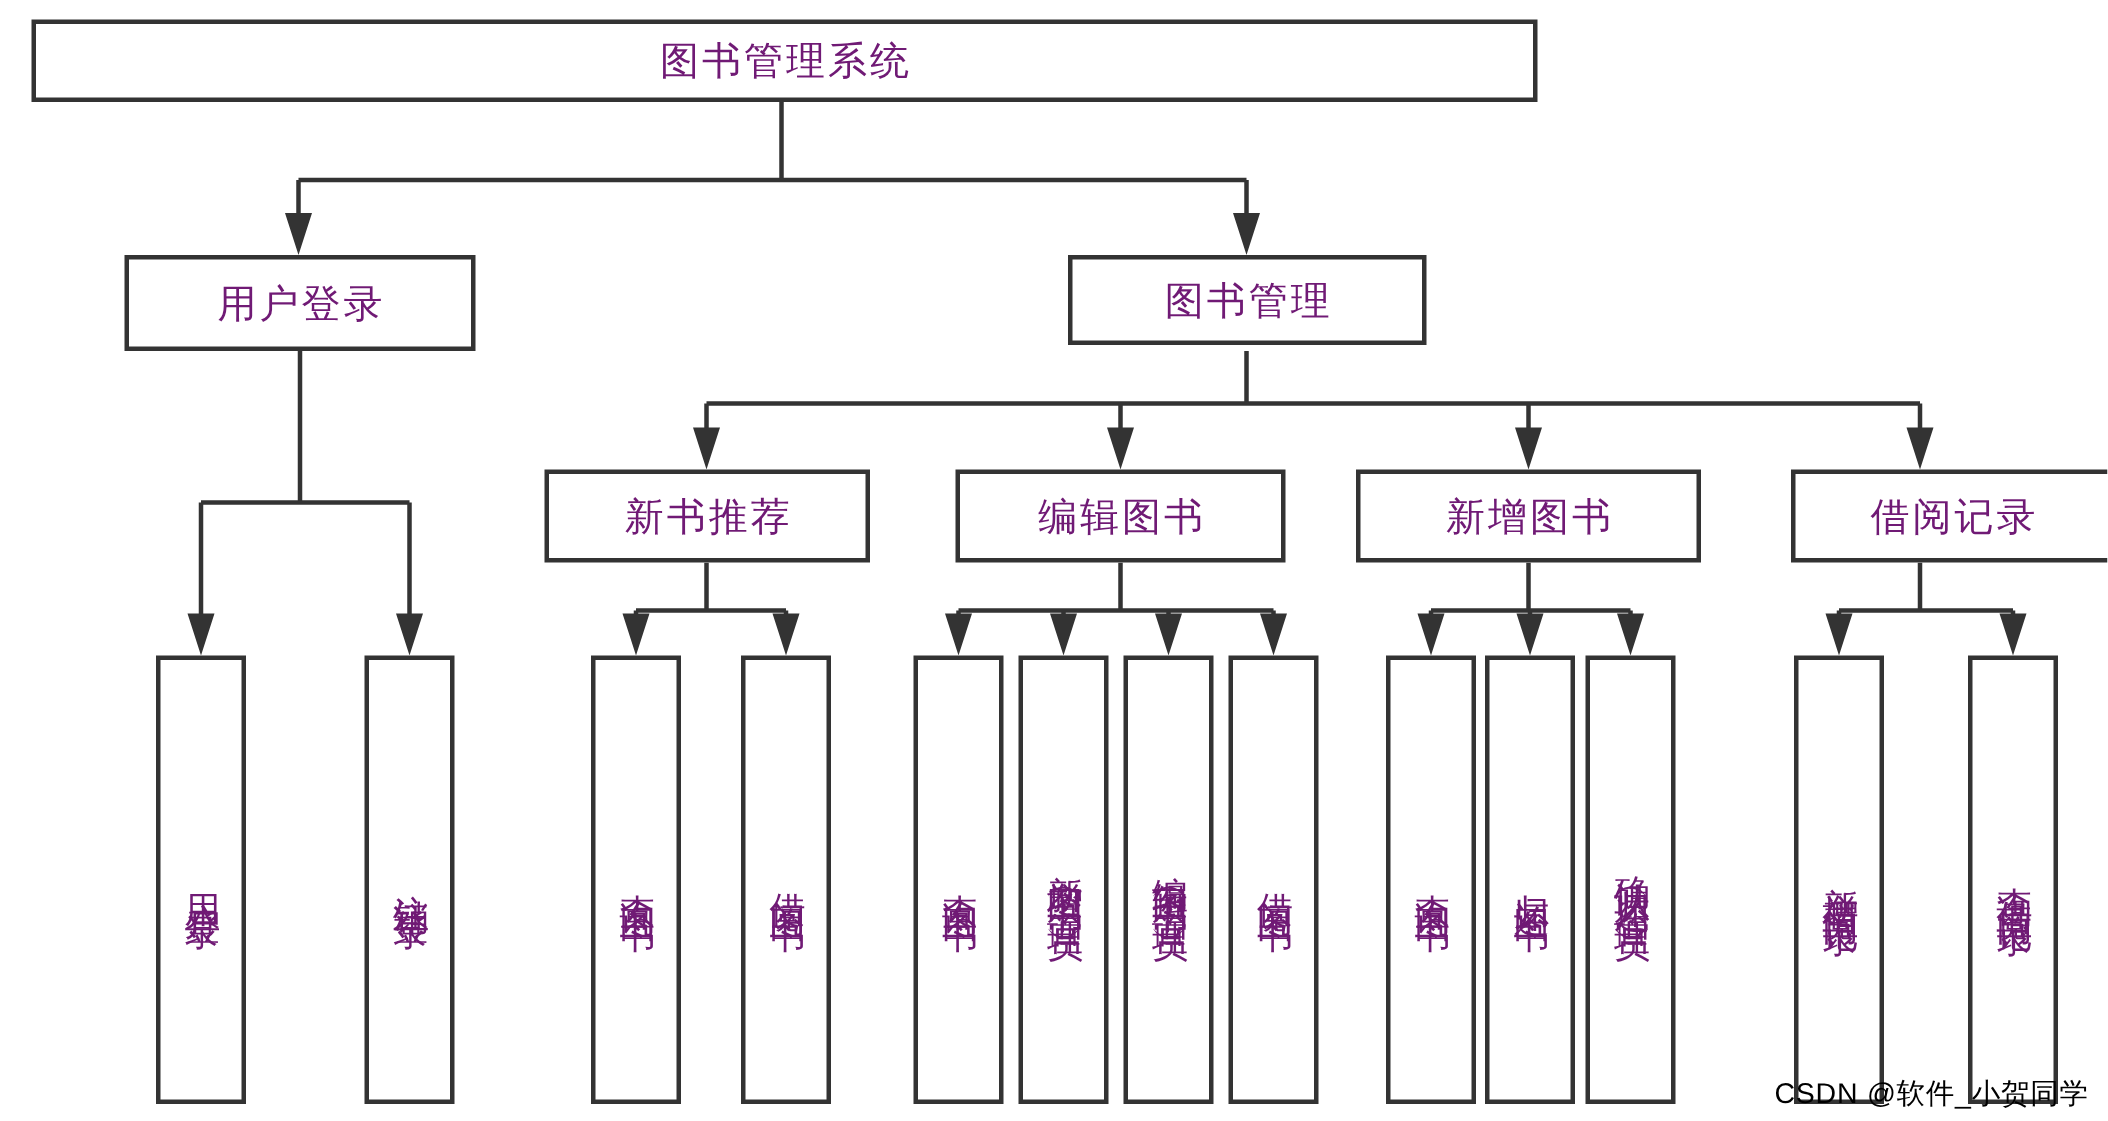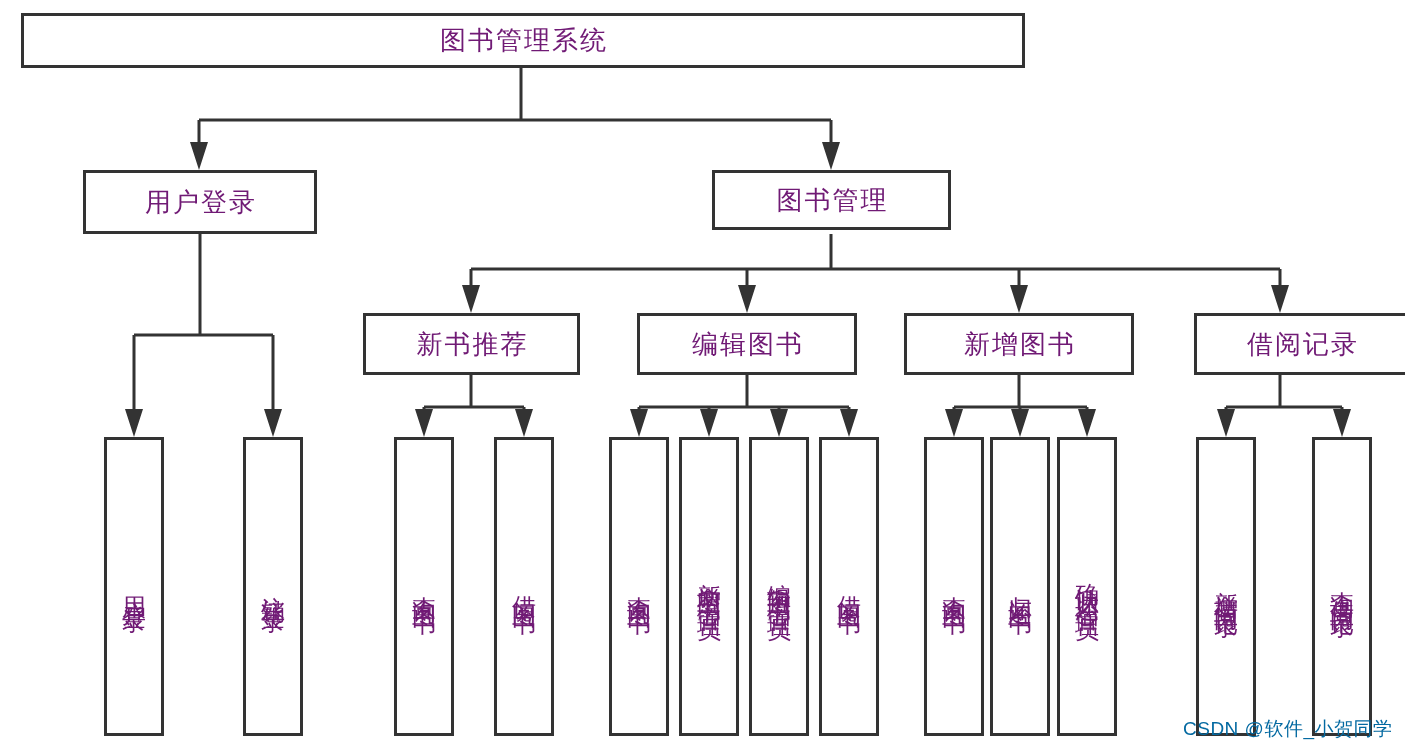--- a/index.html
+++ b/index.html
@@ -65,21 +65,21 @@
   .n-c1 { left: 609px; }  .n-c2 { left: 679px; }  .n-c3 { left: 749px; }  .n-c4 { left: 819px; }
   .n-d1 { left: 924px; }  .n-d2 { left: 990px; }  .n-d3 { left: 1057px; }
   .n-e1 { left: 1196px; } .n-e2 { left: 1312px; }
   .watermark {
     position: absolute;
     left: 1183px;
     top: 716px;
     width: 222px;
     font-size: 19px;
     letter-spacing: 0.5px;
-    color: #0369a1;
+    color: #000000;
     white-space: nowrap;
   }
 </style>
 </head>
 <body>
 
 <div class="canvas">
 
   <svg class="wires" viewBox="0 0 1405 747" aria-hidden="true">
     <path class="line" d="M521 68 V120 M199 120 H831 M199 120 V162 M831 120 V162"></path>

